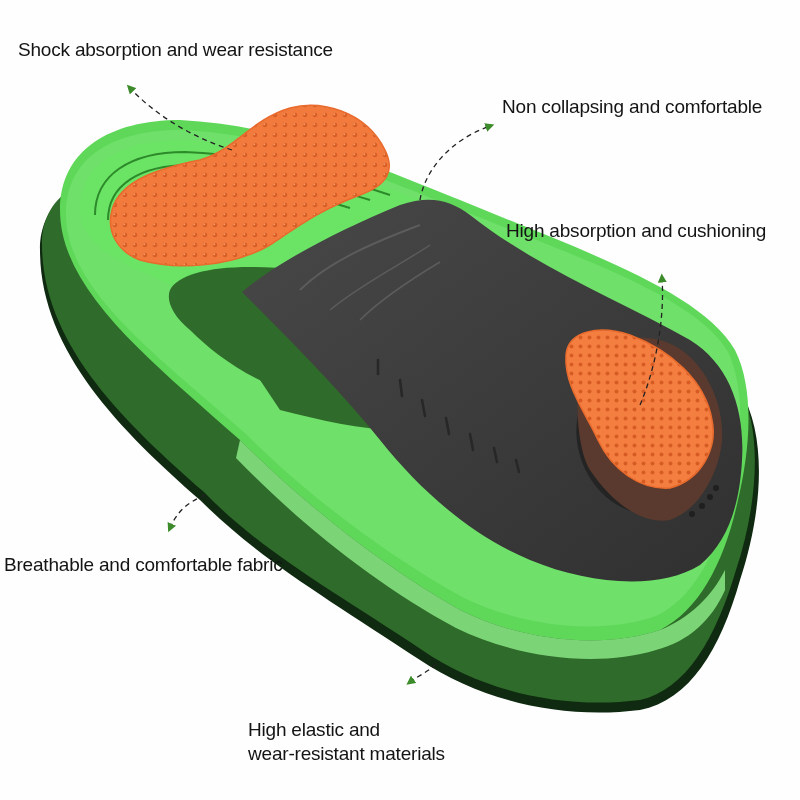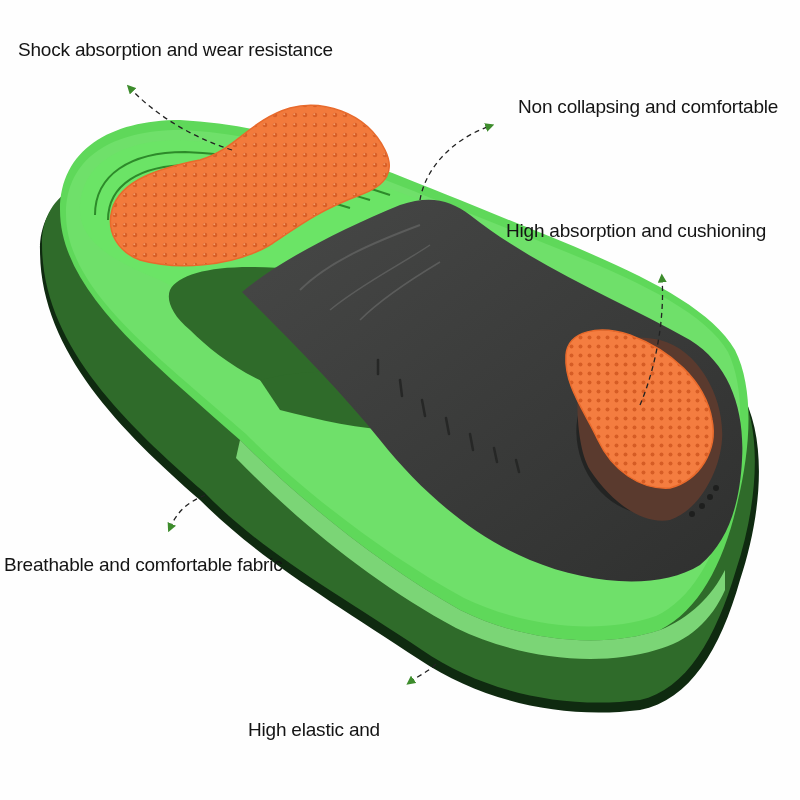--- a/index.html
+++ b/index.html
@@ -106,29 +106,30 @@
       <path d="M640,405 C655,370 665,320 662,278" marker-end="url(#arrowHead)"></path>
       <path d="M205,495 C195,500 180,505 170,528" marker-end="url(#arrowHead)"></path>
       <path d="M436,664 C428,672 418,676 410,682" marker-end="url(#arrowHead)"></path>
     </g>
   </svg>
 
   <div class="label" style="left:18px; top:38px;">
     <span>Shock absorption and wear resistance</span>
   </div>
 
-  <div class="label" style="left:502px; top:95px;margin-left:16px;">
+  <div class="label" style="left:502px; top:95px;">
     <span>Non collapsing and comfortable</span>
   </div>
 
   <div class="label" style="left:506px; top:219px;">
     <span>High absorption and cushioning</span>
   </div>
 
   <div class="label" style="left:4px; top:553px;">
     <span>Breathable and comfortable fabric</span>
   </div>
 
   <div class="label" style="left:248px; top:680px;margin-top:38px;">
     <span>High elastic and</span>
+    <span>wear-resistant materials</span>
   </div>
 
 </div>
 
 </body></html>

